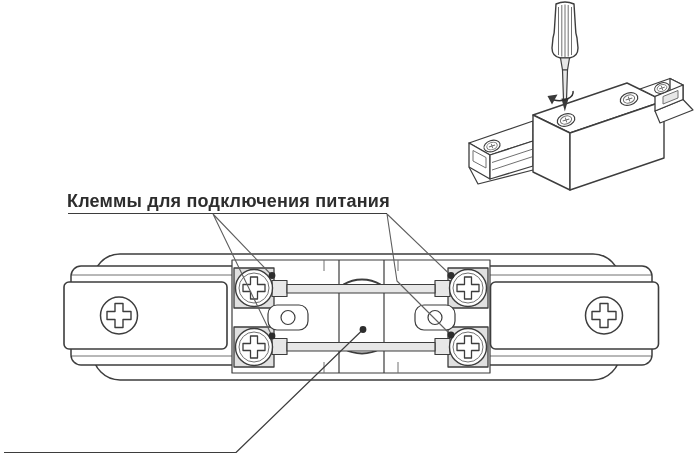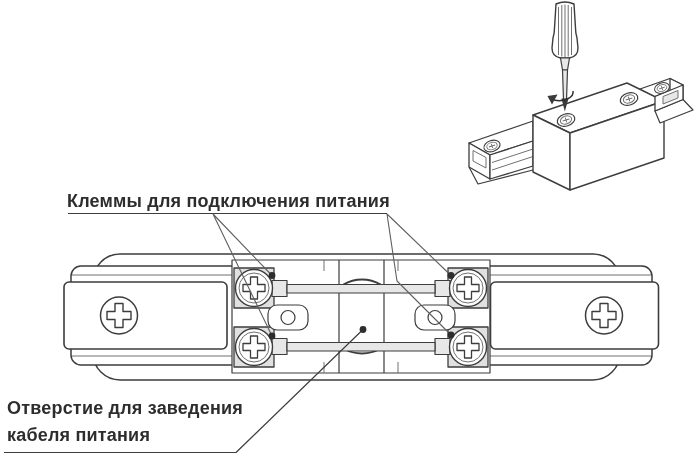--- a/index.html
+++ b/index.html
@@ -154,17 +154,13 @@
     </g>
 
     <g>
       <path class="uline" d="M4,452.5 H236 L363,329.5"></path>
       <circle class="dot" cx="363" cy="329.5" r="3.4"></circle>
     </g>
   </svg>
 
   <div class="label" id="label-terminals">Клеммы для подключения питания</div>
 
-  <div class="label" id="label-hole">
-    <div>Отверстие для заведения</div>
-    <div>кабеля питания</div>
-  </div>
 </div>
 
 </body></html>

